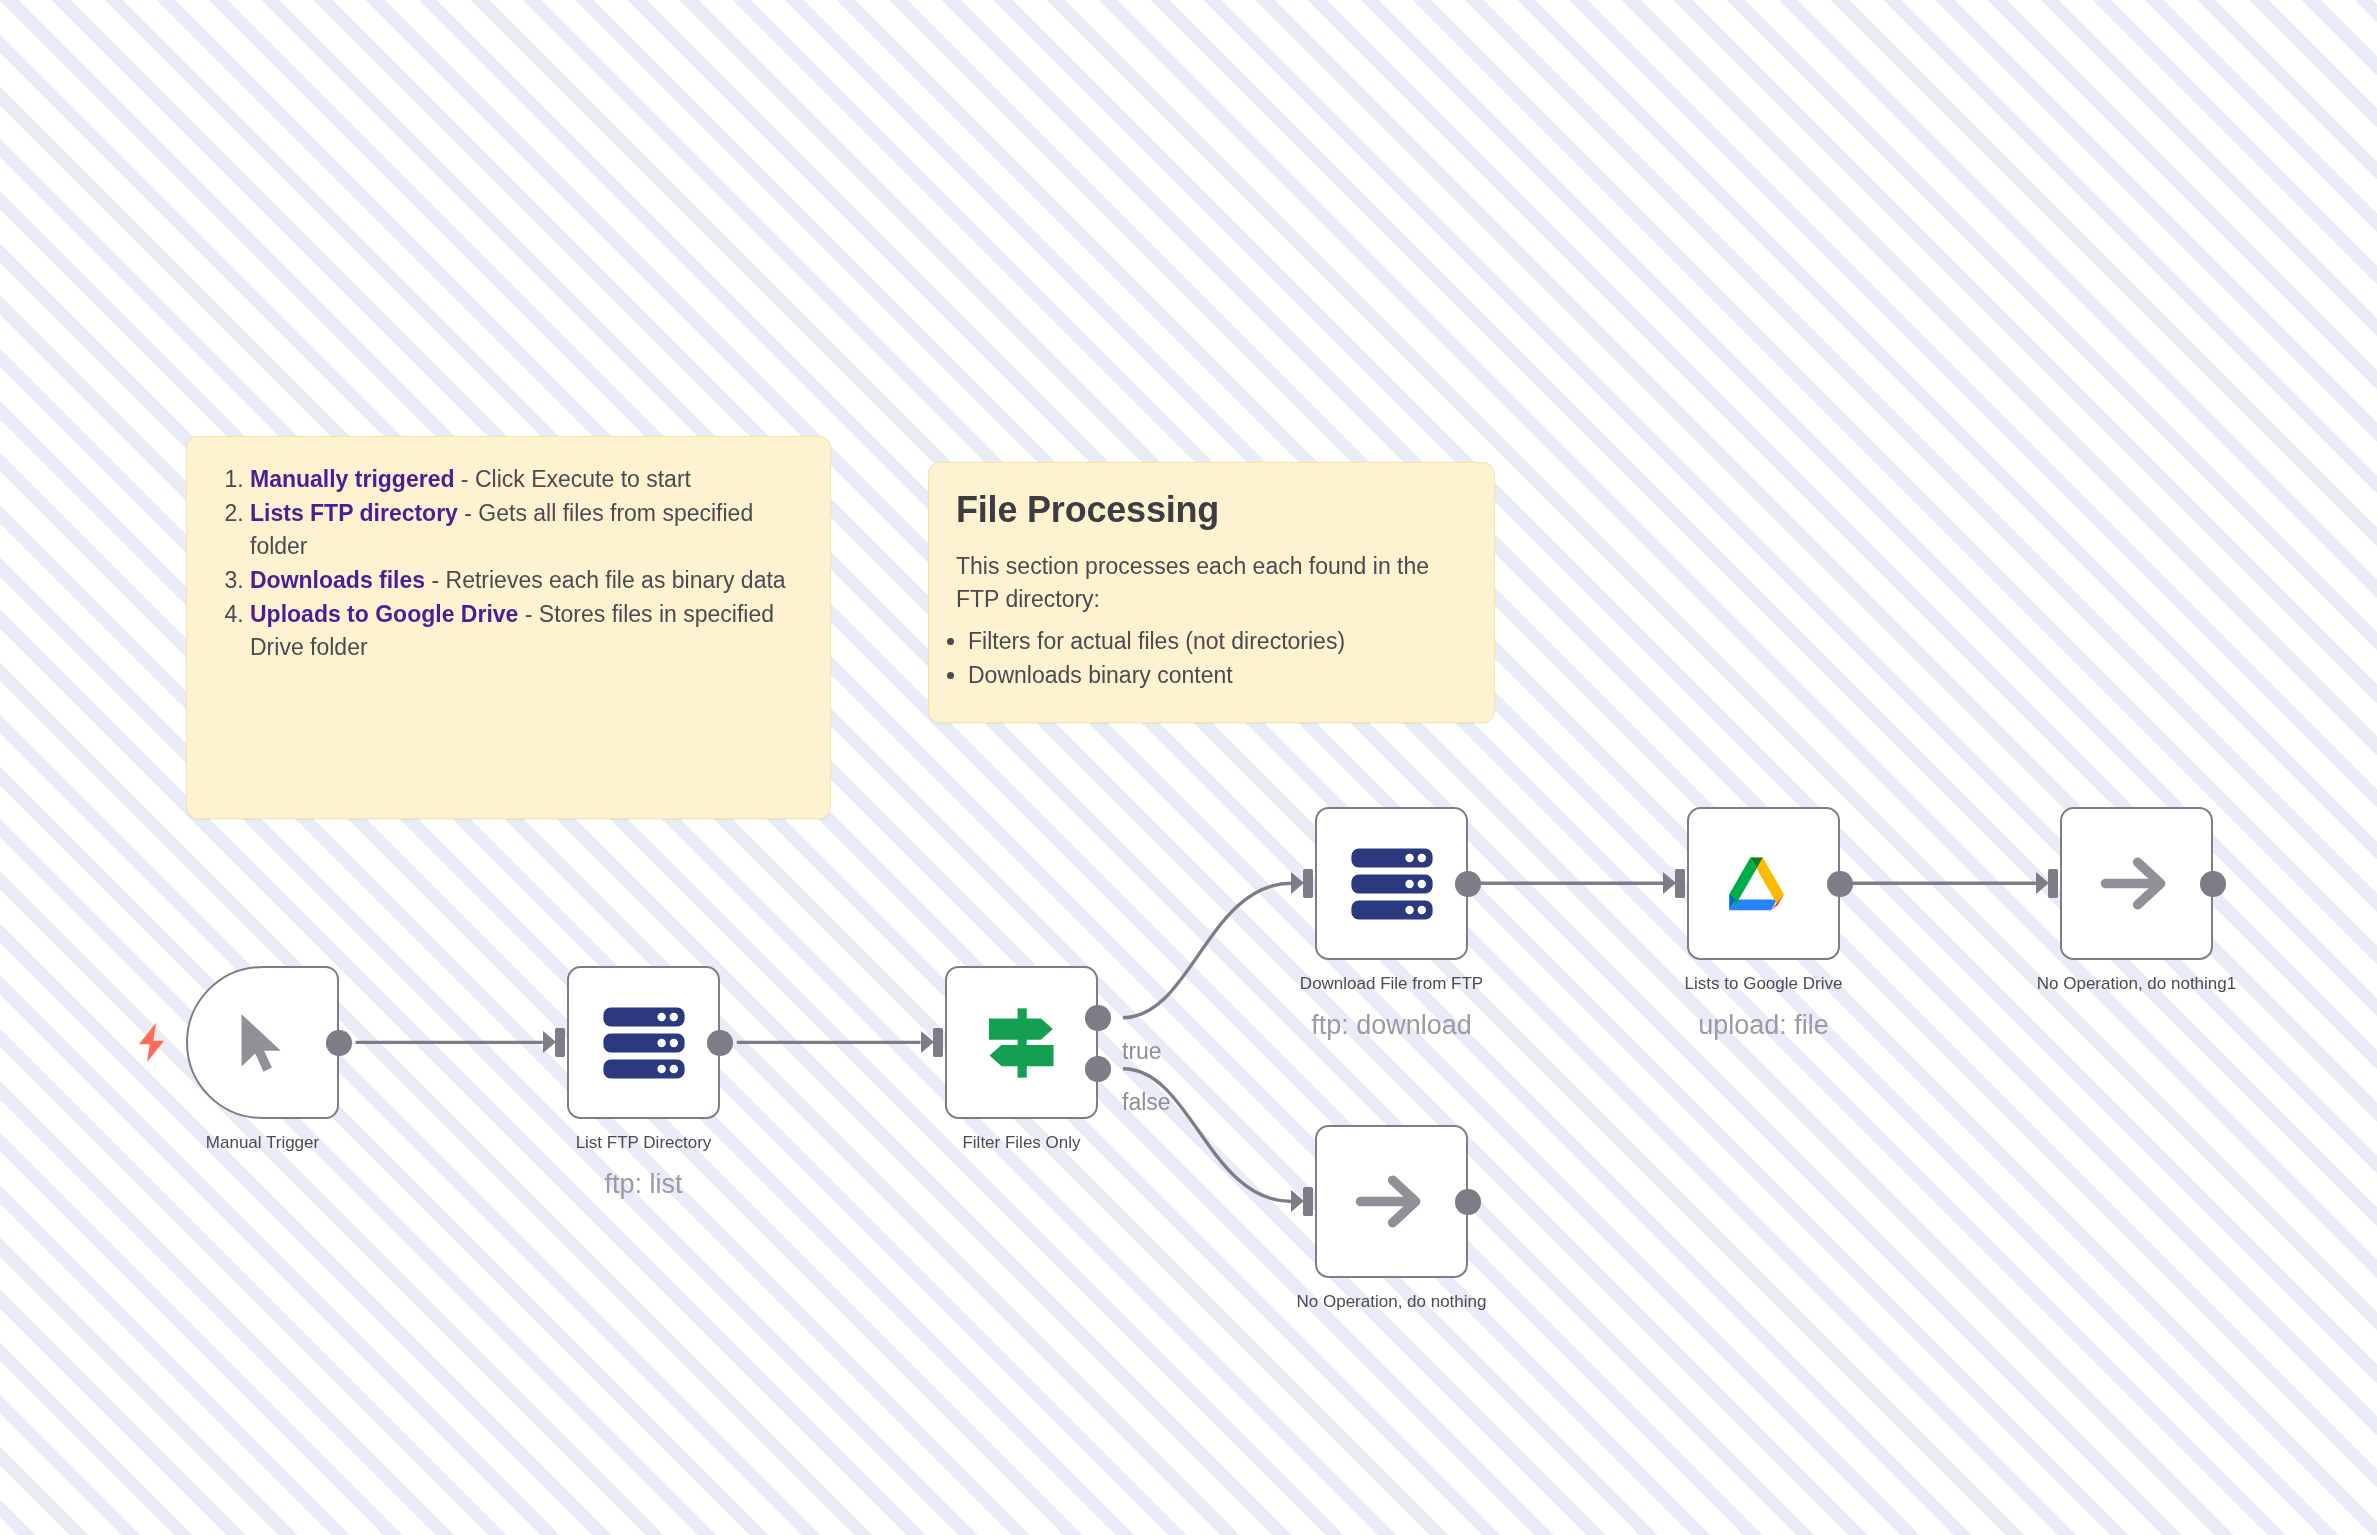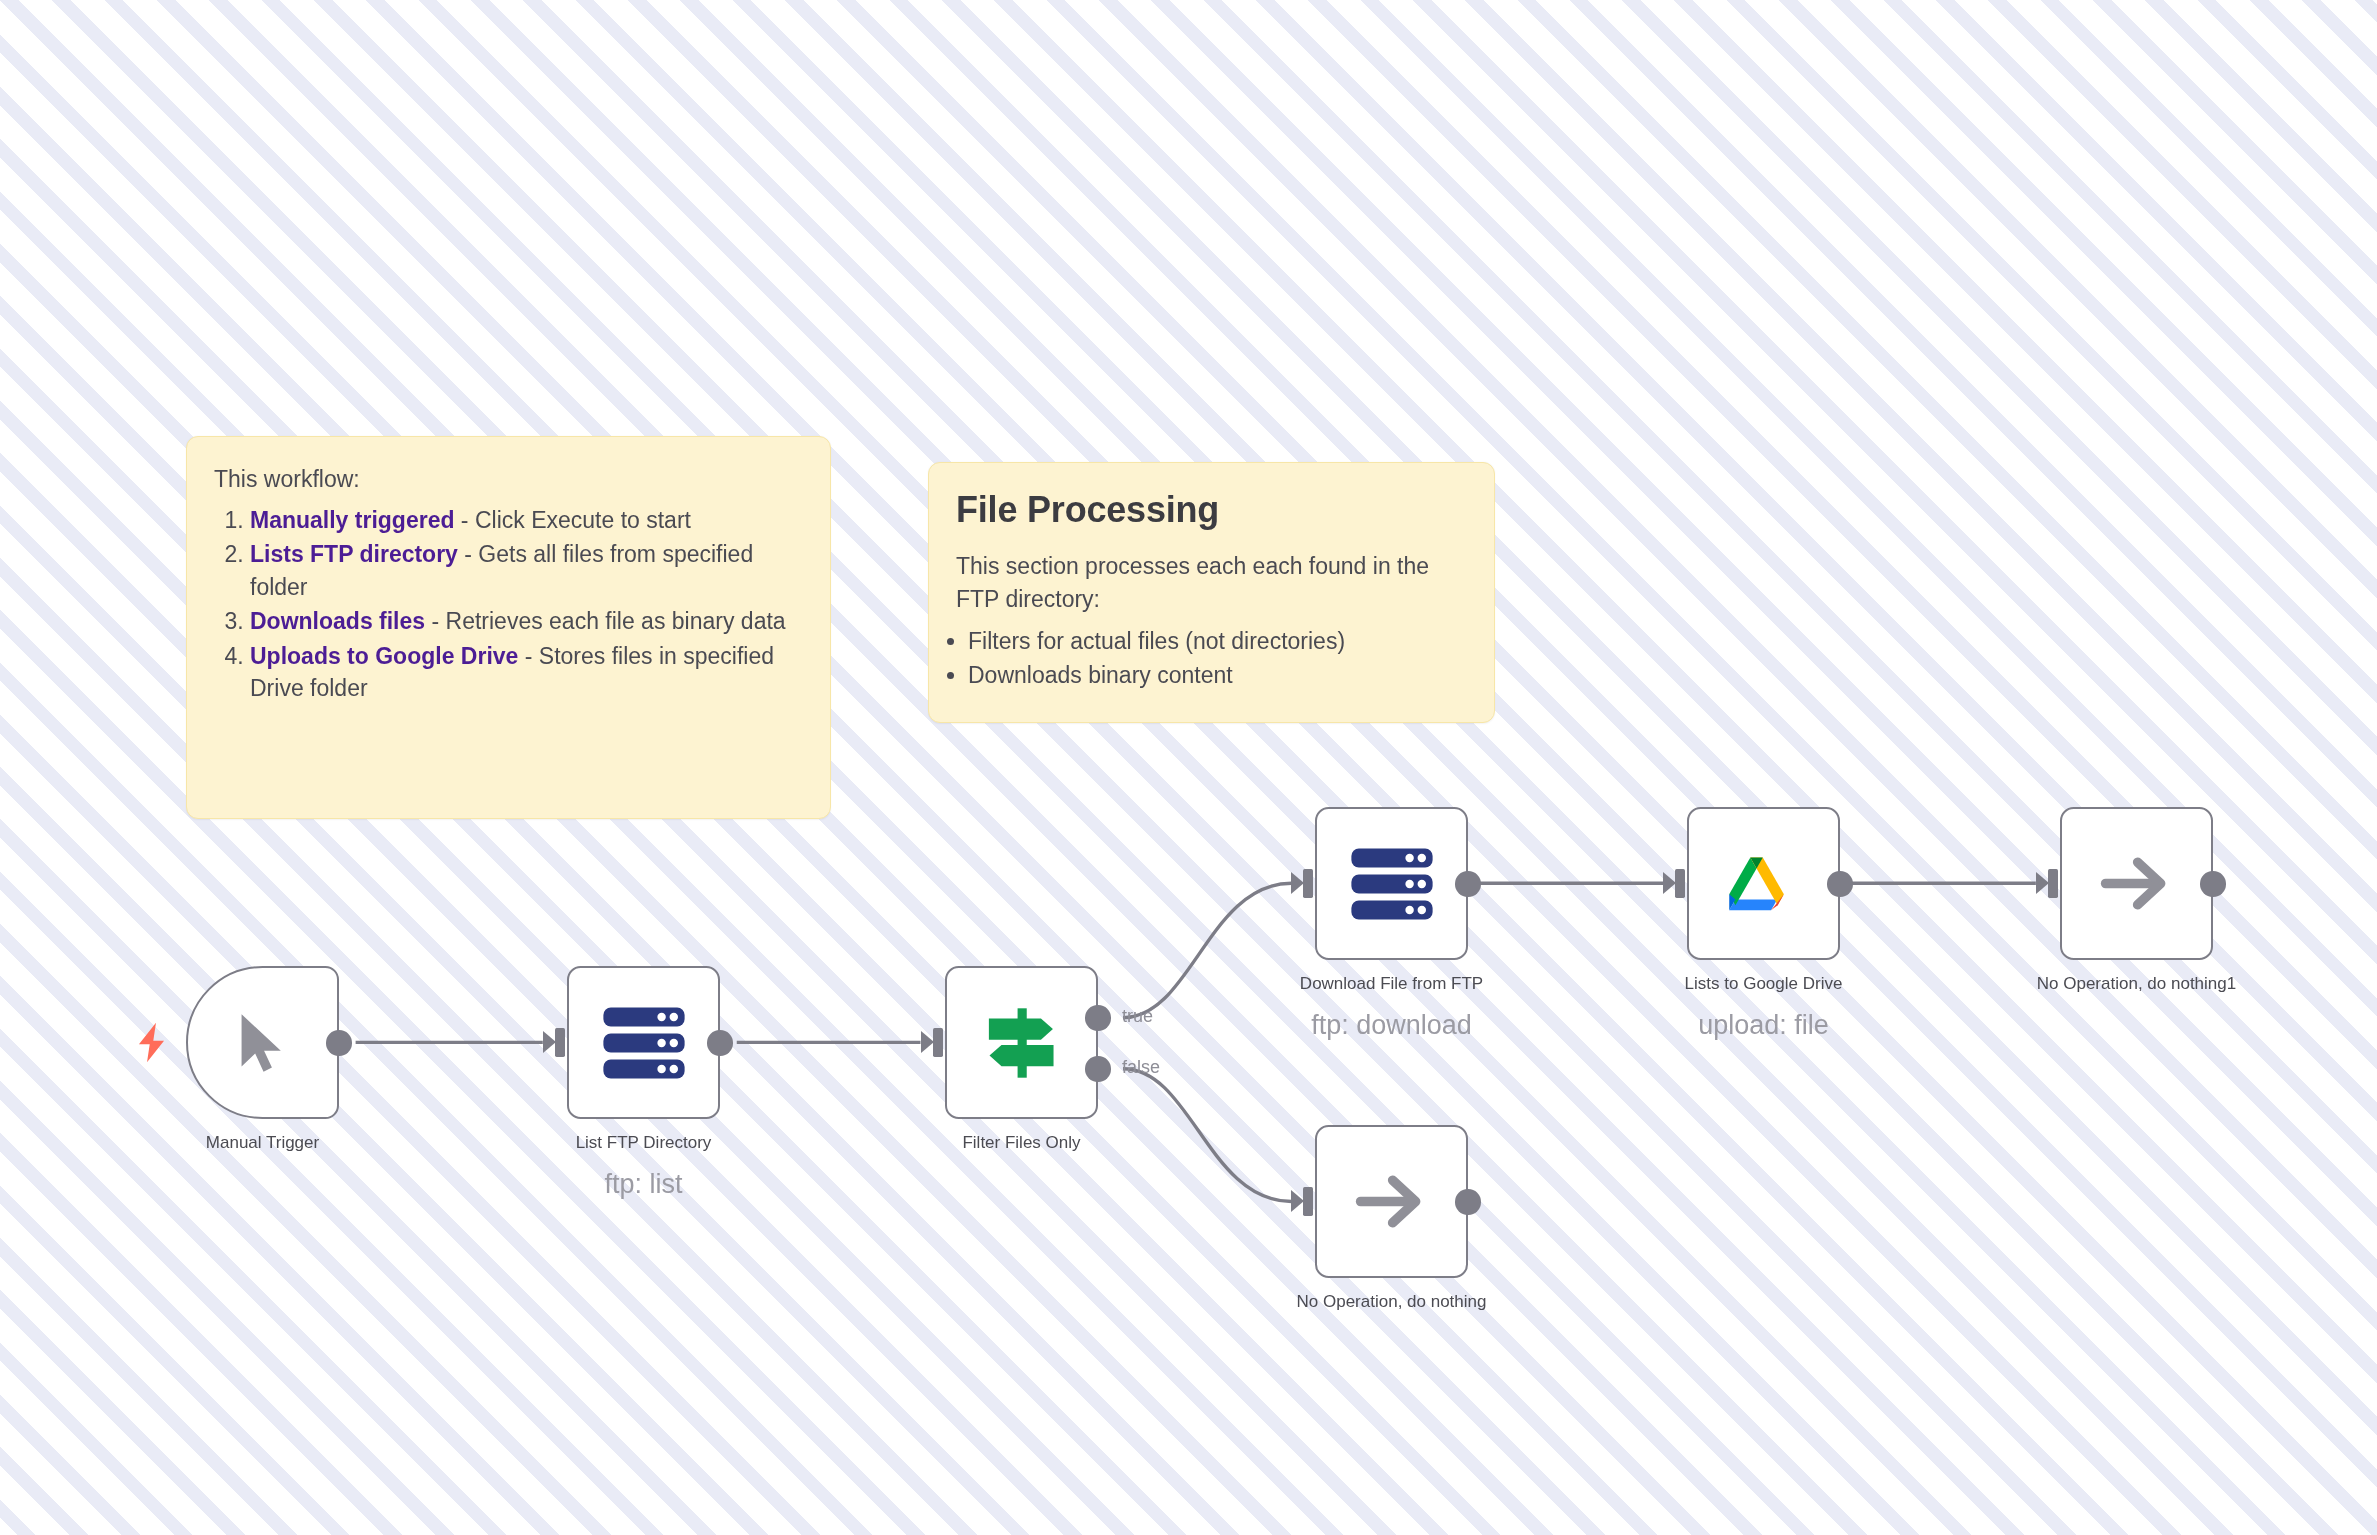--- a/index.html
+++ b/index.html
@@ -153,23 +153,24 @@
     left: 0;
     top: 3.4px;
     width: 0; height: 0;
     border-top: 11px solid transparent;
     border-bottom: 11px solid transparent;
     border-left: 13.6px solid #7d7d87;
   }
 
   .port-label {
     position: absolute;
-    font-size: 18px;
+    font-size: 23px;
     color: #8e8e97;
     white-space: nowrap;
+    margin-top: 32px;
   }
 
   
   .bolt {
     position: absolute;
     width: 37px;
     height: 43px;
   }
 
   
@@ -194,21 +195,20 @@
 
     <path class="edge-path" d="M 1320 1256 C 1400 1256 1420 1412 1518 1412"></path>
 
     <path class="edge-path" d="M 1725 1038 L 1955 1038"></path>
 
     <path class="edge-path" d="M 2163 1038 L 2393 1038"></path>
   </svg>
 
   <div class="sticky" style="left:186px; top:436px; width:645px; height:383px;">
     <div class="sticky-inner">
-      <p class="intro">This workflow:</p>
       <ol>
         <li><b>Manually triggered</b><span> - Click Execute to start</span></li>
         <li><b>Lists FTP directory</b><span> - Gets all files from specified folder</span></li>
         <li><b>Downloads files</b><span> - Retrieves each file as binary data</span></li>
         <li><b>Uploads to Google Drive</b><span> - Stores files in specified Drive folder</span></li>
       </ol>
     </div>
   </div>
 
   <div class="sticky" style="left:928px; top:462px; width:567px; height:261px;">

